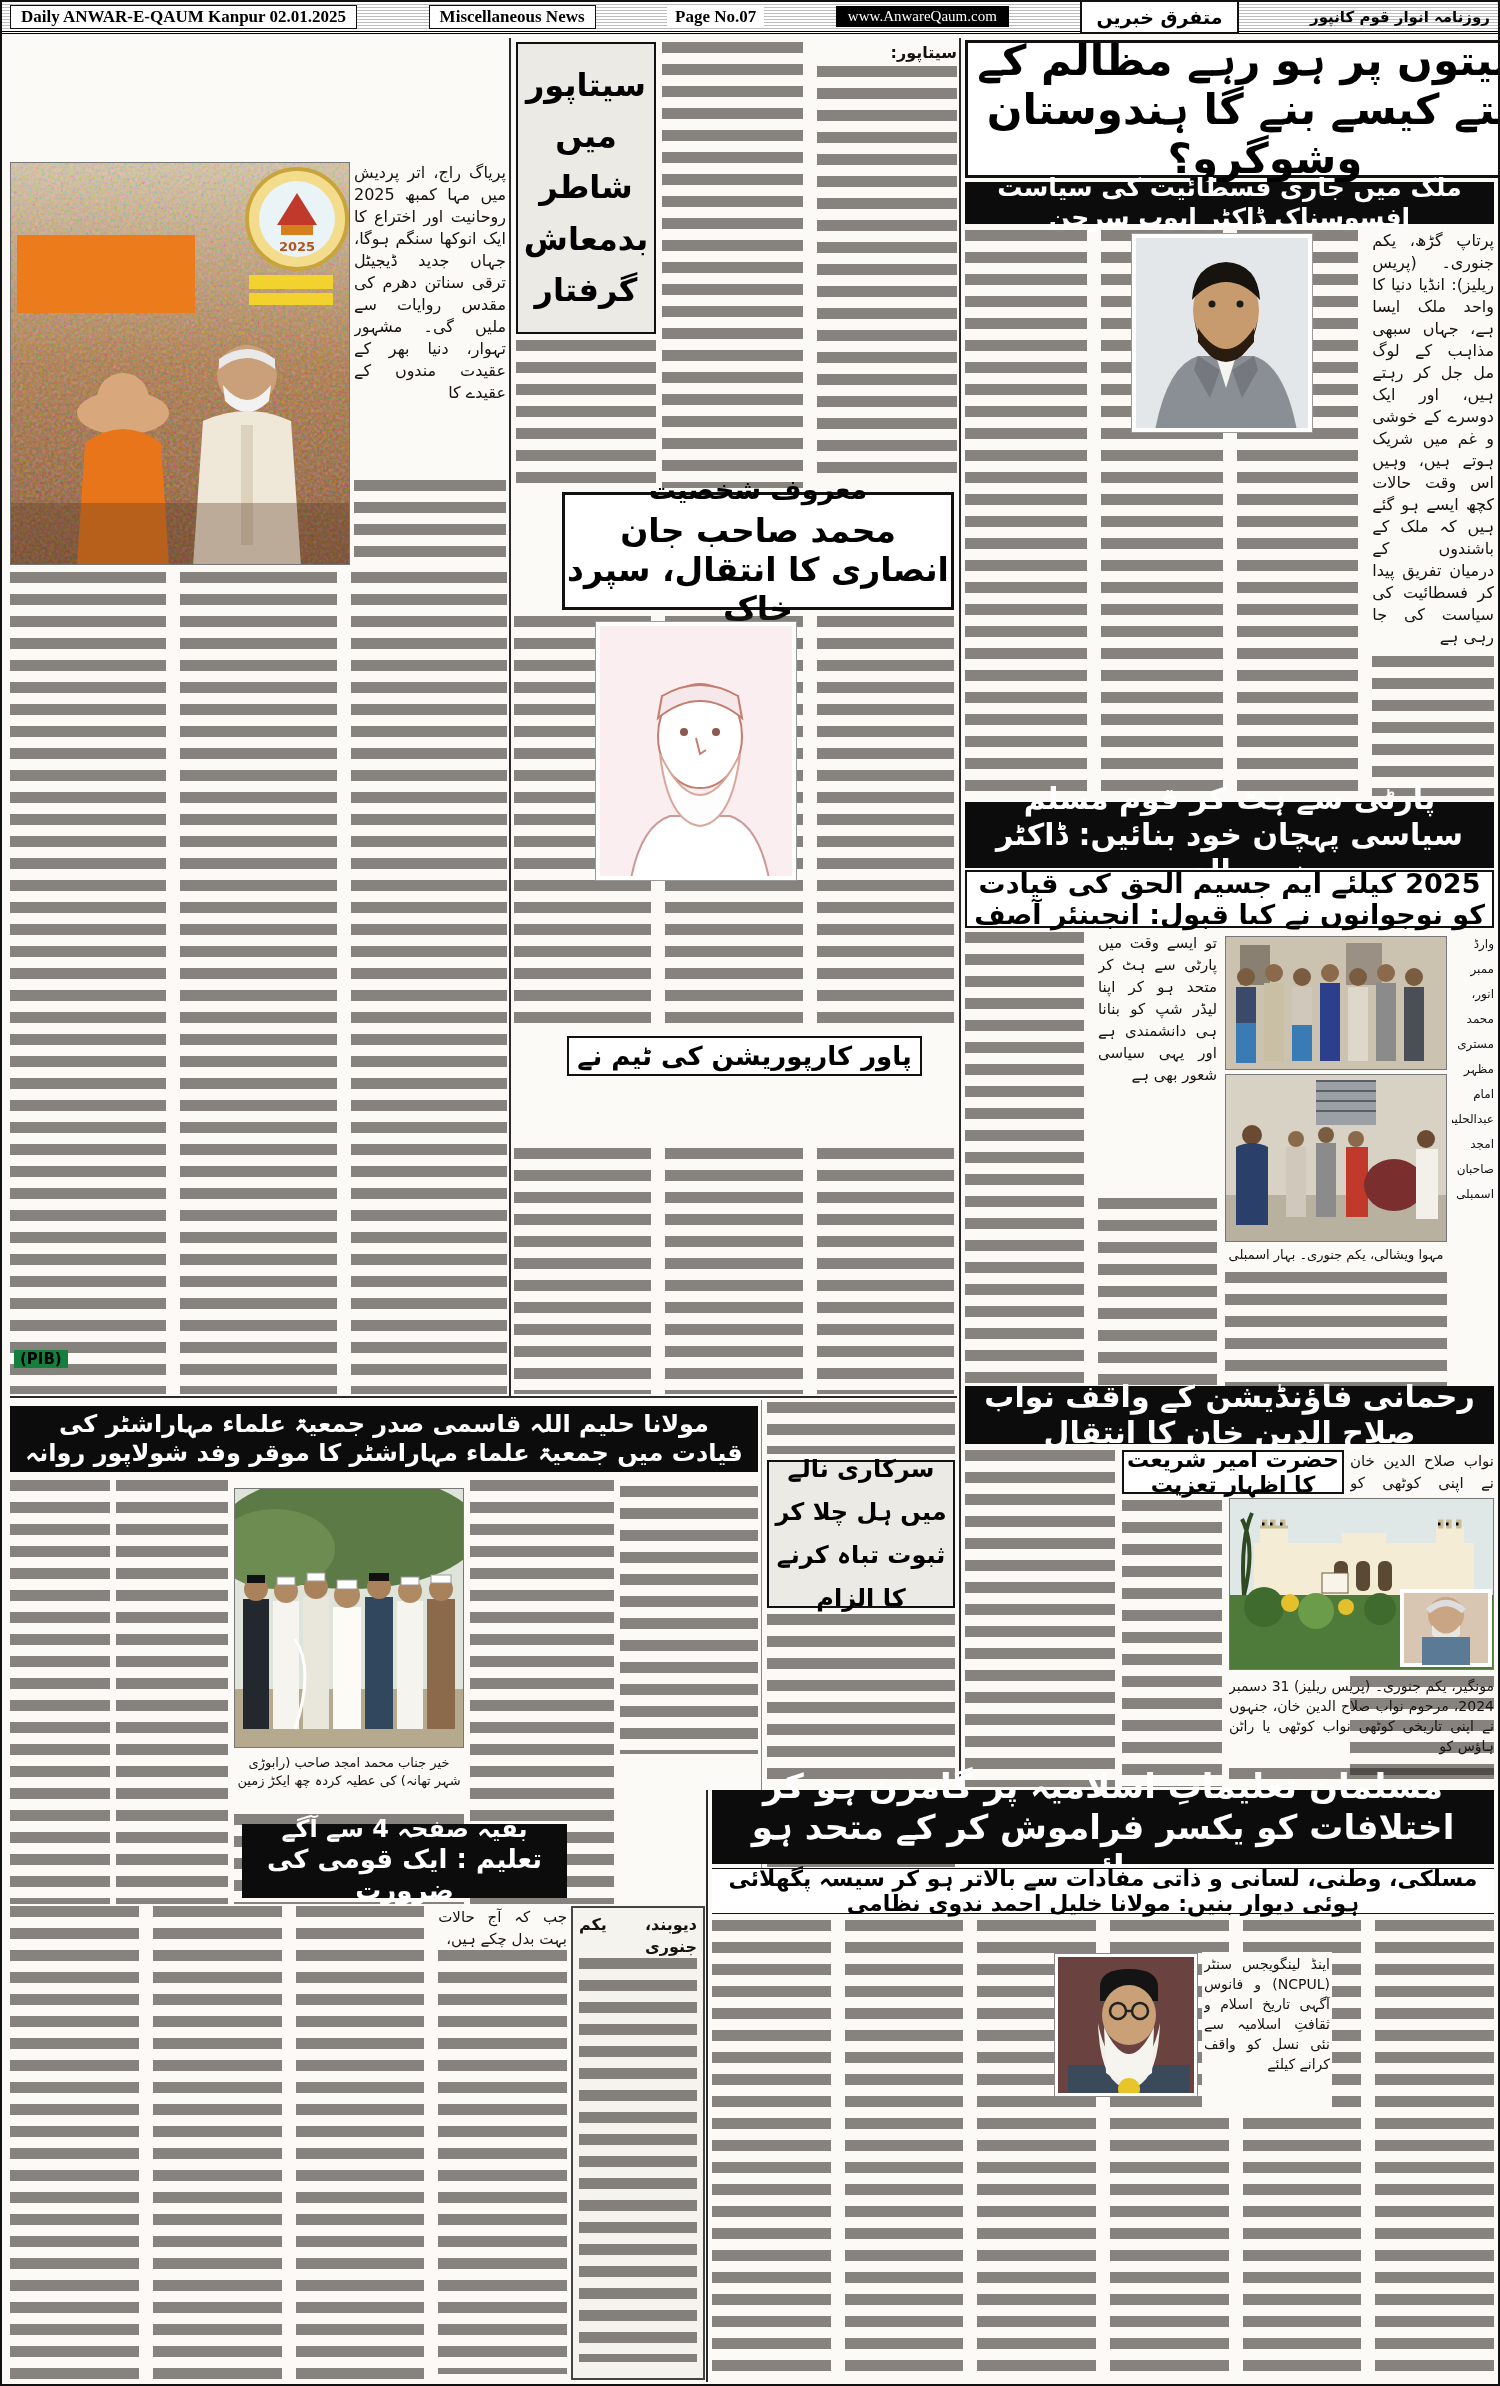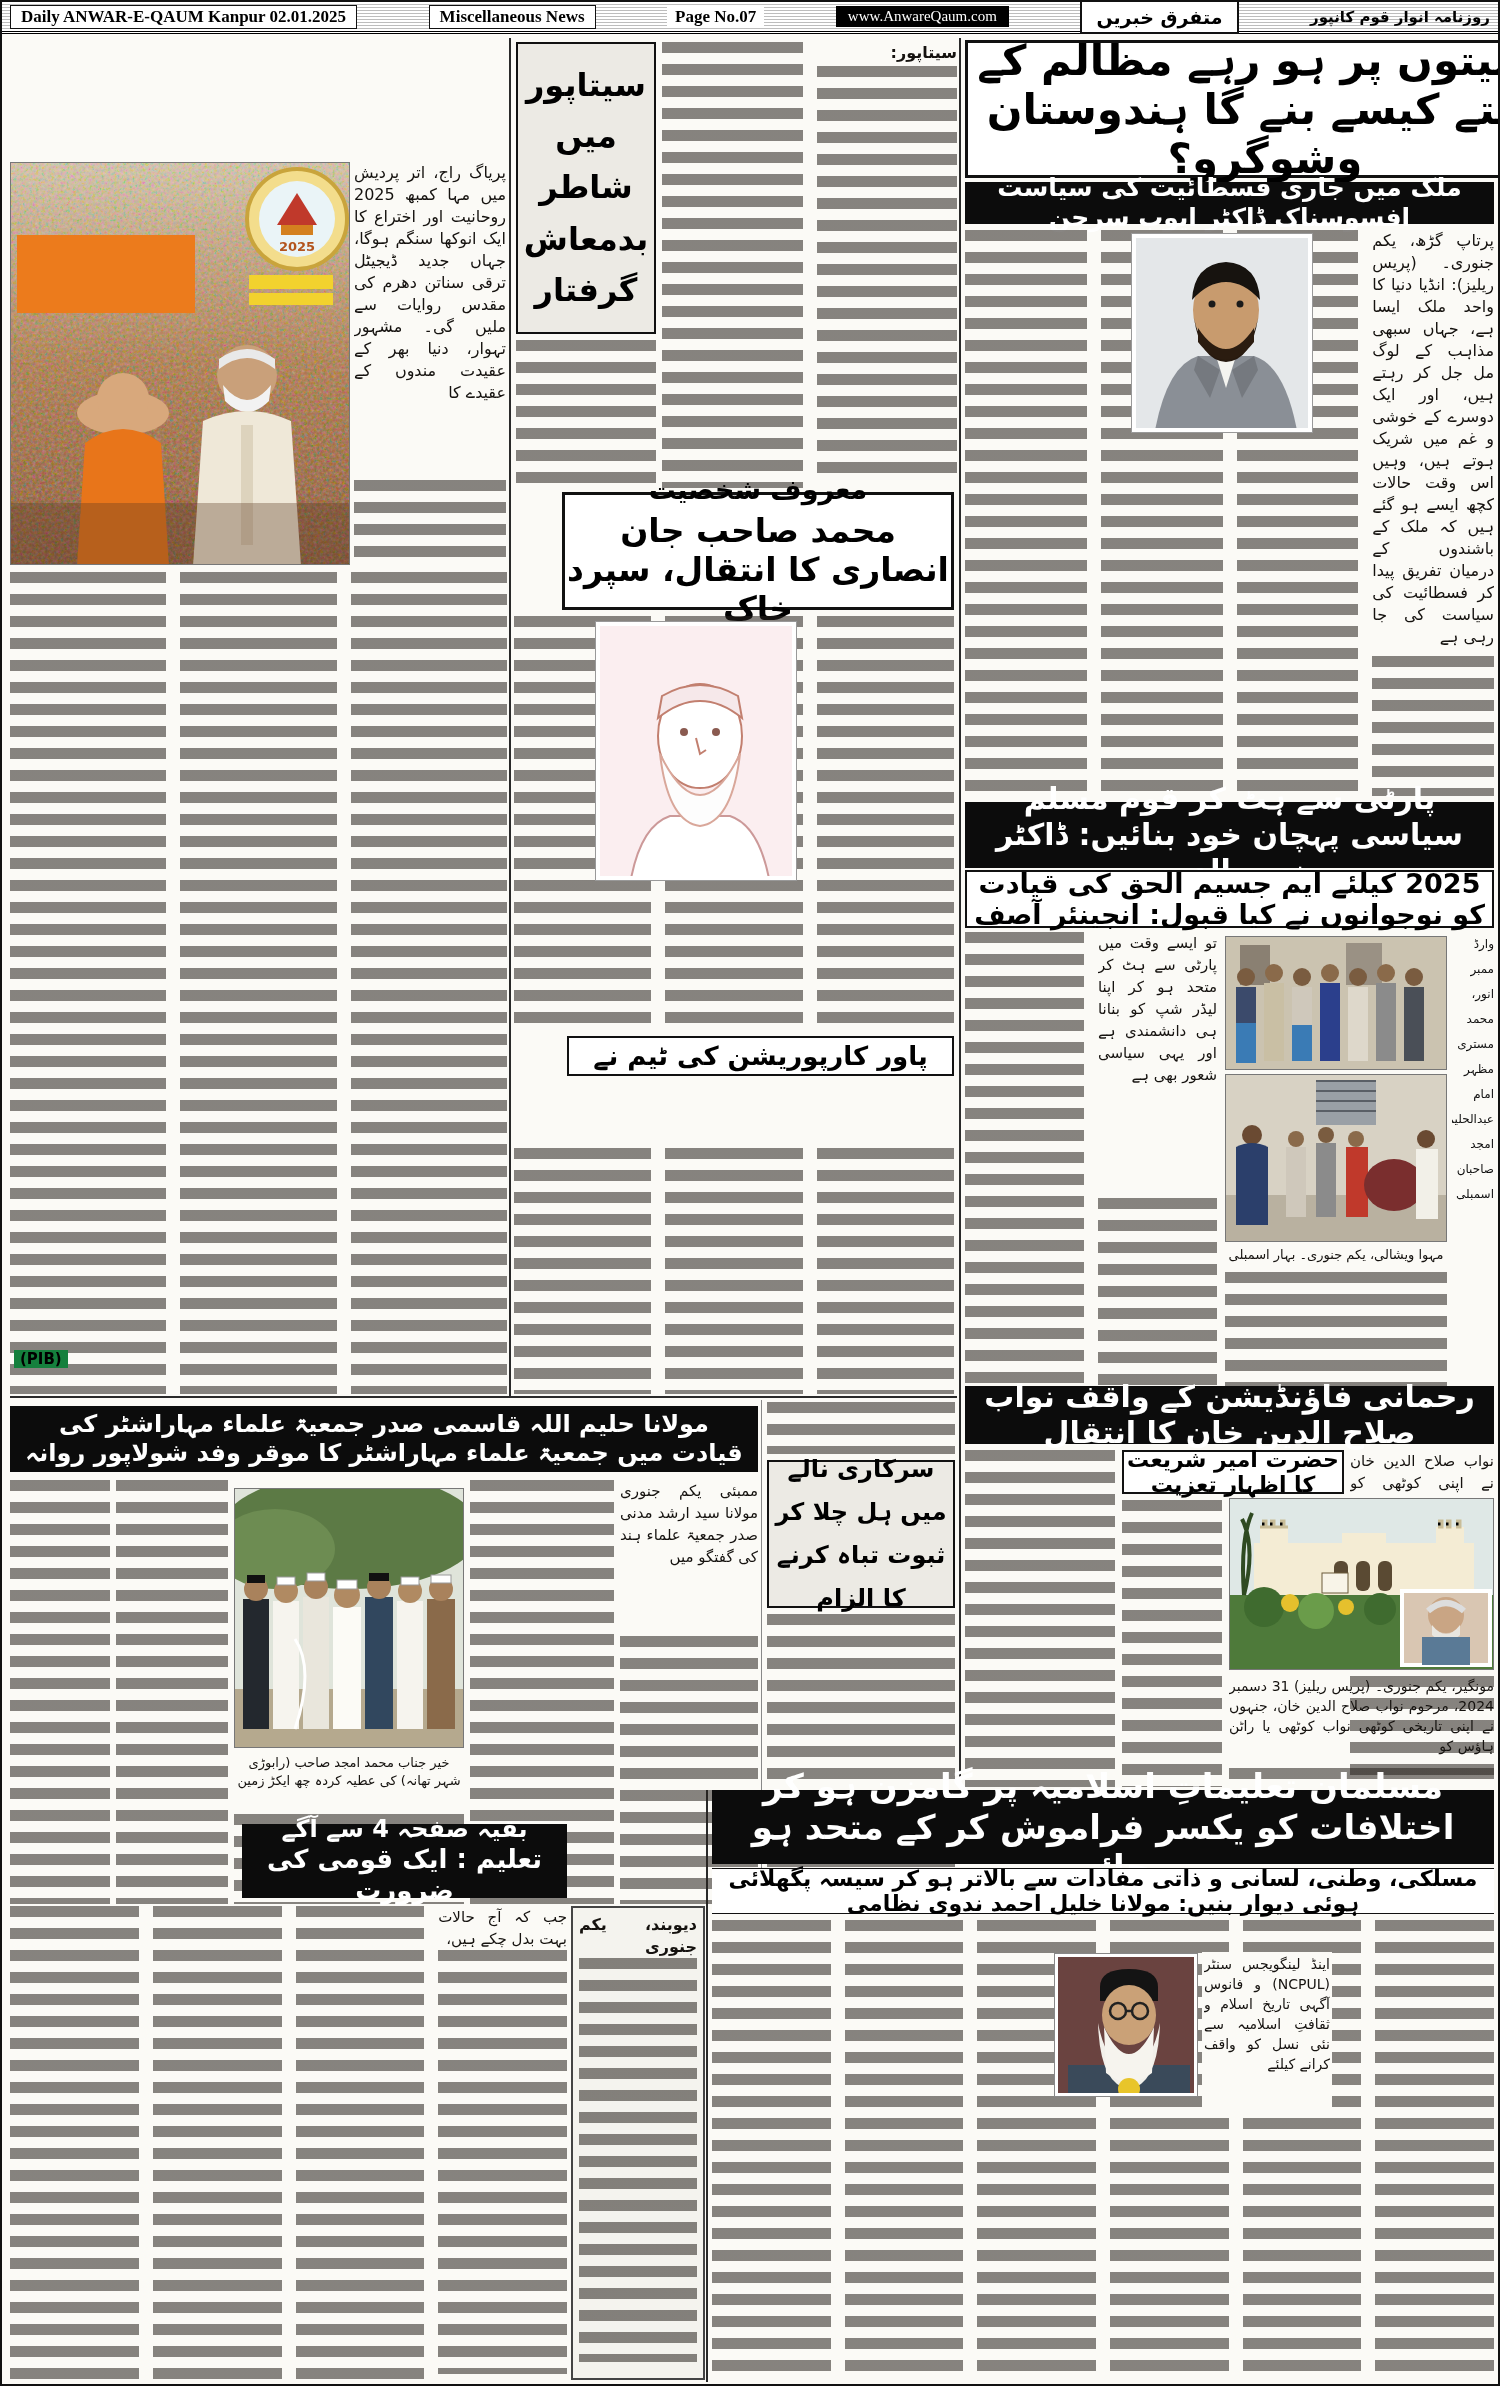--- a/index.html
+++ b/index.html
@@ -133,21 +133,21 @@
       <path d="M30 258 Q40 200 70 190 L130 190 Q160 200 170 258 Z" fill="#fff" stroke="#c99" stroke-width="2"></path>
       <ellipse cx="100" cy="110" rx="42" ry="52" fill="#fff" stroke="#c27f6f" stroke-width="2"></ellipse>
       <path d="M58 92 Q100 58 142 92 L138 70 Q100 48 62 70 Z" fill="#f6e8ea" stroke="#c27f6f" stroke-width="2"></path>
       <path d="M60 128 Q100 210 140 128 Q132 196 100 200 Q68 196 60 128 Z" fill="#fdfdfd" stroke="#d9a79a" stroke-width="2"></path>
       <circle cx="84" cy="106" r="4" fill="#8a5a50"></circle>
         <circle cx="116" cy="106" r="4" fill="#8a5a50"></circle>
       <path d="M96 112 L100 128 L106 124" fill="none" stroke="#c27f6f" stroke-width="2"></path>
     </svg>
   </div>
 
-  <div class="abs boxhead" style="left:565px;top:1034px;width:387px;height:40px;font-size:26px;border-width:2px">پاور کارپوریشن کی ٹیم نے</div>
+  <div class="abs boxhead" style="left:565px;top:1034px;width:355px;height:40px;font-size:26px;border-width:2px">پاور کارپوریشن کی ٹیم نے</div>
   <div class="abs cols" style="left:512px;top:1146px;width:440px;height:246px">
     <div class="col lines"></div>
     <div class="col lines"></div>
     <div class="col lines"></div>
   </div>
 
   <div class="abs lines" style="left:765px;top:1400px;width:188px;height:52px"></div>
   <div class="abs grayhead" style="left:765px;top:1458px;width:188px;height:148px;font-size:24px;line-height:1.8;padding:4px">سرکاری نالے میں ہل چلا کر ثبوت تباہ کرنے کا الزام</div>
   <div class="abs lines" style="left:765px;top:1612px;width:188px;height:290px"></div>
   <div class="abs vr" style="left:759px;top:1398px;width:1px;height:506px;background:#888"></div>
@@ -184,21 +184,20 @@
           <circle cx="206" cy="100" r="12" fill="#a9825c"></circle>
           <rect x="196" y="86" width="20" height="8" fill="#fff" stroke="#999"></rect>
       </g>
       <path d="M60 150 Q80 180 60 240" stroke="#fff" stroke-width="3" fill="none"></path>
     </svg>
   </div>
   <div class="abs cap" style="left:232px;top:1752px;width:230px;height:56px">خیر جناب محمد امجد صاحب (رابوڑی شہر تھانہ) کی عطیہ کردہ چھ ایکڑ زمین</div>
   <div class="abs lines" style="left:232px;top:1812px;width:230px;height:90px"></div>
   <div class="abs lines" style="left:468px;top:1478px;width:144px;height:424px"></div>
   <div class="abs" style="left:618px;top:1478px;width:138px;height:424px">
-    <div class="sn" style="height:150px;font-size:15px">ممبئی یکم جنوری مولانا سید ارشد مدنی صدر جمعیۃ علماء ہند کی گفتگو میں</div>
     <div class="lines" style="height:268px;margin-top:6px"></div>
   </div>
 
   <div class="abs bband" style="left:240px;top:1822px;width:325px;height:74px;flex-direction:column">
     <div style="font-size:24px">بقیہ صفحہ 4 سے آگے</div>
     <div style="font-size:26px">تعلیم : ایک قومی کی ضرورت</div>
   </div>
   <div class="abs cols" style="left:8px;top:1904px;width:557px;height:474px">
     <div class="col">
       <div class="sn" style="height:44px;font-size:15px">جب کہ آج حالات بہت بدل چکے ہیں،</div>

